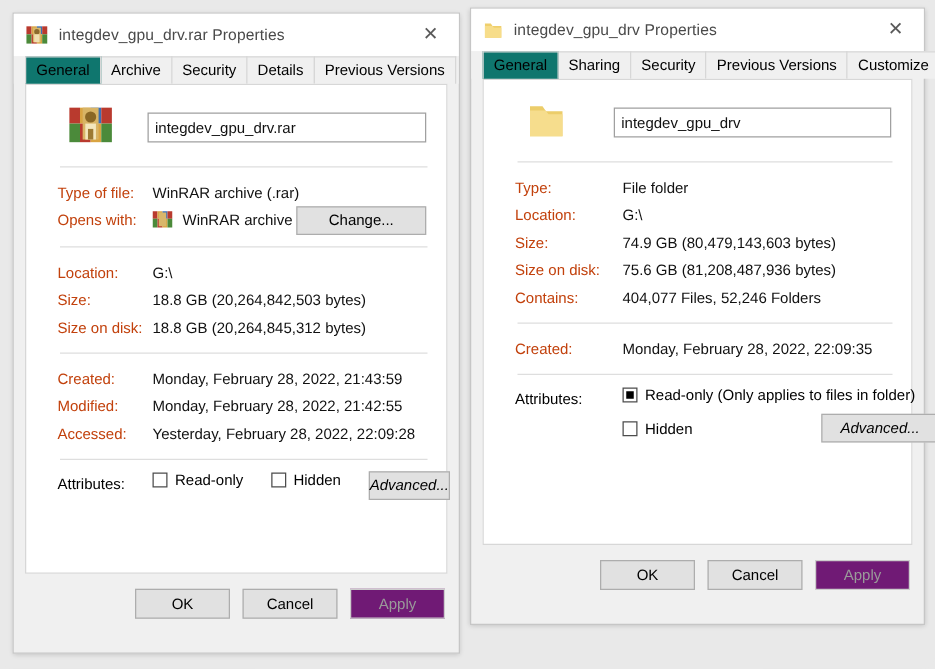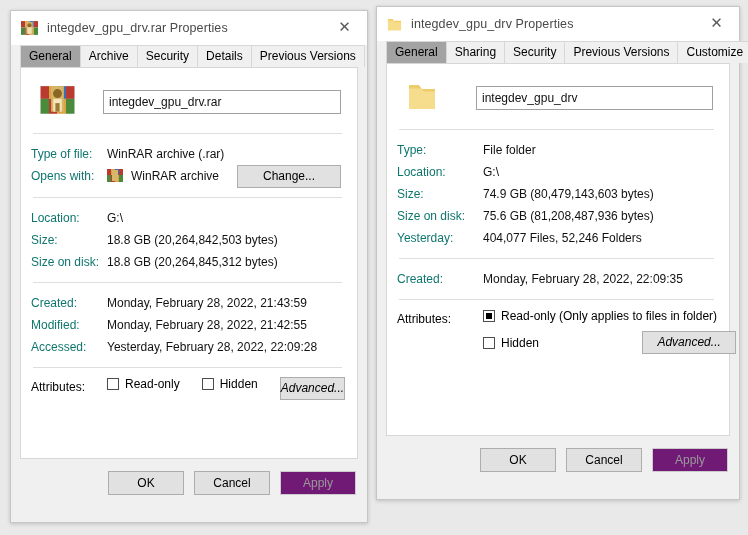--- a/index.html
+++ b/index.html
@@ -77,38 +77,38 @@
     border: 1px solid #d7d7d7;
     border-bottom: none;
     background: #f0f0f0;
     margin-right: -1px;
     white-space: nowrap;
     line-height: 15px;
     box-sizing: border-box;
     height: 22px;
   }
   .tab.active {
-    background: #a3a3a3;
+    background: #0f766e;
     border-color: #d7d7d7;
     position: relative;
     z-index: 3;
   }
 
   
   .page {
     background: #ffffff;
     border: 1px solid #d7d7d7;
     margin: 0 9px;
     box-sizing: border-box;
     position: relative;
   }
   #page-left  { height: 392px; }
   #page-right { height: 373px; }
 
-  .page-inner { padding: 12px 13px 0 10px; }
+  .page-inner { padding: 12px 13px 0 25px; }
 
   
   .name-row {
     display: flex;
     align-items: center;
     height: 44px;
   }
   .big-icon {
     width: 40px; height: 36px;
     margin-left: 8px;
@@ -142,21 +142,21 @@
     display: flex;
     align-items: flex-start;
     font-size: 12px;
     color: #111;
     min-height: 22px;
     line-height: 22px;
   }
   .row .label {
     width: 76px;
     flex: 0 0 76px;
-    color: #0f766e;
+    color: #c2410c;
   }
   #dialog-right .row .label { width: 86px; flex: 0 0 86px; }
   .row .value { color: #111; white-space: nowrap; }
 
   .opens-with .value {
     display: flex;
     align-items: center;
   }
   .mini-icon {
     width: 16px; height: 16px;
@@ -420,21 +420,21 @@
         </div>
         <div class="row">
           <span class="label">Size:</span>
           <span class="value">74.9 GB (80,479,143,603 bytes)</span>
         </div>
         <div class="row">
           <span class="label">Size on disk:</span>
           <span class="value">75.6 GB (81,208,487,936 bytes)</span>
         </div>
         <div class="row">
-          <span class="label">Yesterday:</span>
+          <span class="label">Contains:</span>
           <span class="value">404,077 Files, 52,246 Folders</span>
         </div>
 
         <div class="sep"></div>
 
         <div class="row">
           <span class="label">Created:</span>
           <span class="value">Monday, February 28, 2022, 22:09:35</span>
         </div>
 

